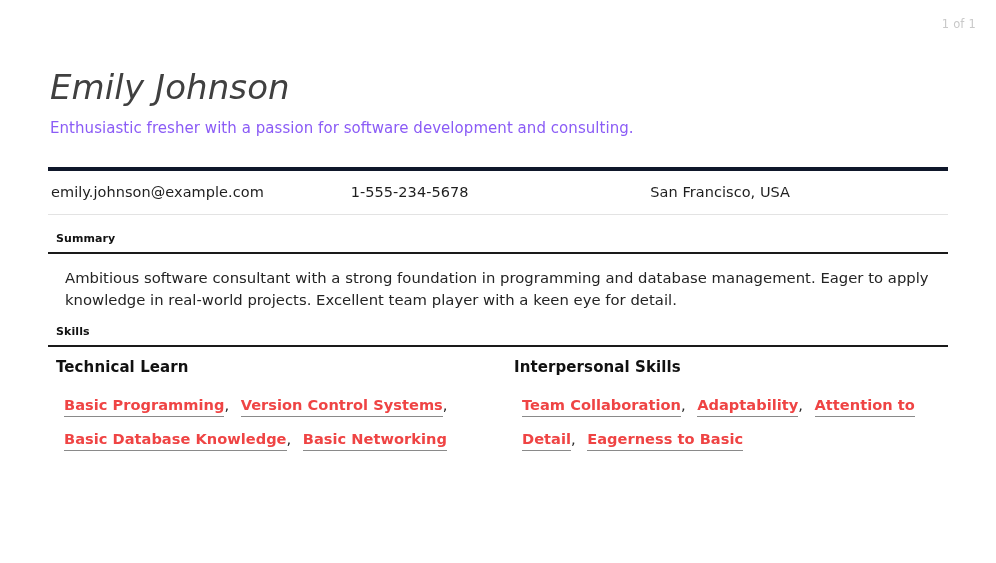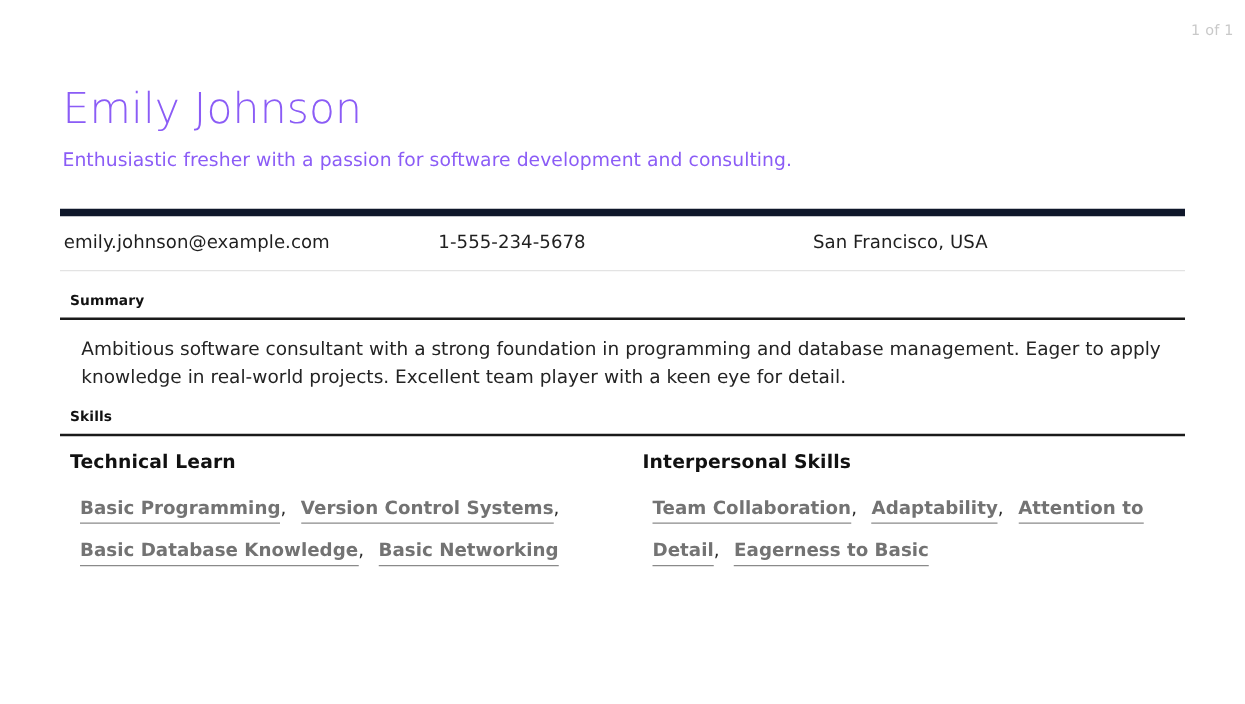--- a/index.html
+++ b/index.html
@@ -15,59 +15,60 @@
     font-family: "DejaVu Sans", "Liberation Sans", sans-serif;
     color: #1a1a1a;
     overflow: hidden;
     position: relative;
   }
 
   
   .page-indicator {
     position: absolute;
     top: 17px;
-    right: 9px;
+    right: 20px;
     font-size: 11.5px;
     color: #c9c9c9;
     letter-spacing: 0.2px;
     font-family: "DejaVu Sans", "Liberation Sans", sans-serif;
   }
 
   
   .page {
     padding: 0 48px;
     padding-top: 68px;
   }
 
   .header-block { padding-left: 2px; }
 
   .name {
     font-size: 34px;
     font-weight: 300;
     line-height: 1.12;
     letter-spacing: 0.1px;
-    color: #8b5cf6;
+    color: #404040;
     margin: 0;
     white-space: nowrap;
+    font-style: italic;
   }
 
   .tagline {
     font-size: 15px;
     font-weight: 400;
     line-height: 1.35;
     color: #8b5cf6;
     margin: 12px 0 0 0;
     letter-spacing: 0.05px;
   }
 
   
   .contact-row {
     display: flex;
     margin-top: 29px;
-    border-top: 6px solid #0f172a;
+    border-top: 4px solid #0f172a;
     border-bottom: 1px solid #e3e3e3;
     padding: 13px 0 14px 0;
   }
   .contact-cell {
     flex: 1 1 0;
     font-size: 14.5px;
     color: #1f1f1f;
     letter-spacing: 0.05px;
     white-space: nowrap;
   }
@@ -126,21 +127,21 @@
 
   .skills-list {
     padding-left: 16px;
     font-size: 14.6px;
     line-height: 2.35;
     color: #111111;
   }
 
   .skill-term {
     font-weight: 700;
-    color: #737373;
+    color: #ef4444;
     border-bottom: 1.6px solid #8a8a8a;
     padding-bottom: 3px;
     letter-spacing: 0.02px;
     box-decoration-break: clone;
     -webkit-box-decoration-break: clone;
   }
 
   .skill-sep {
     font-weight: 400;
     color: #2a2a2a;

